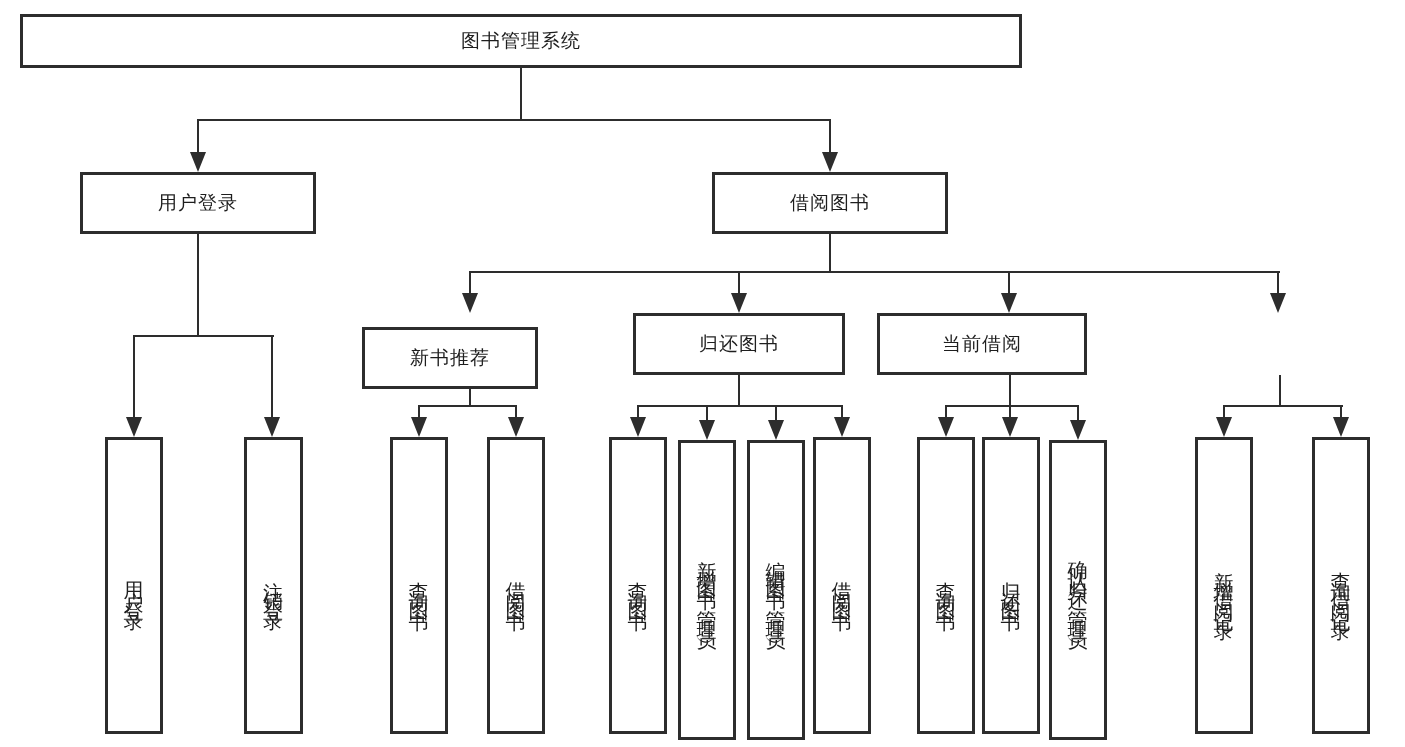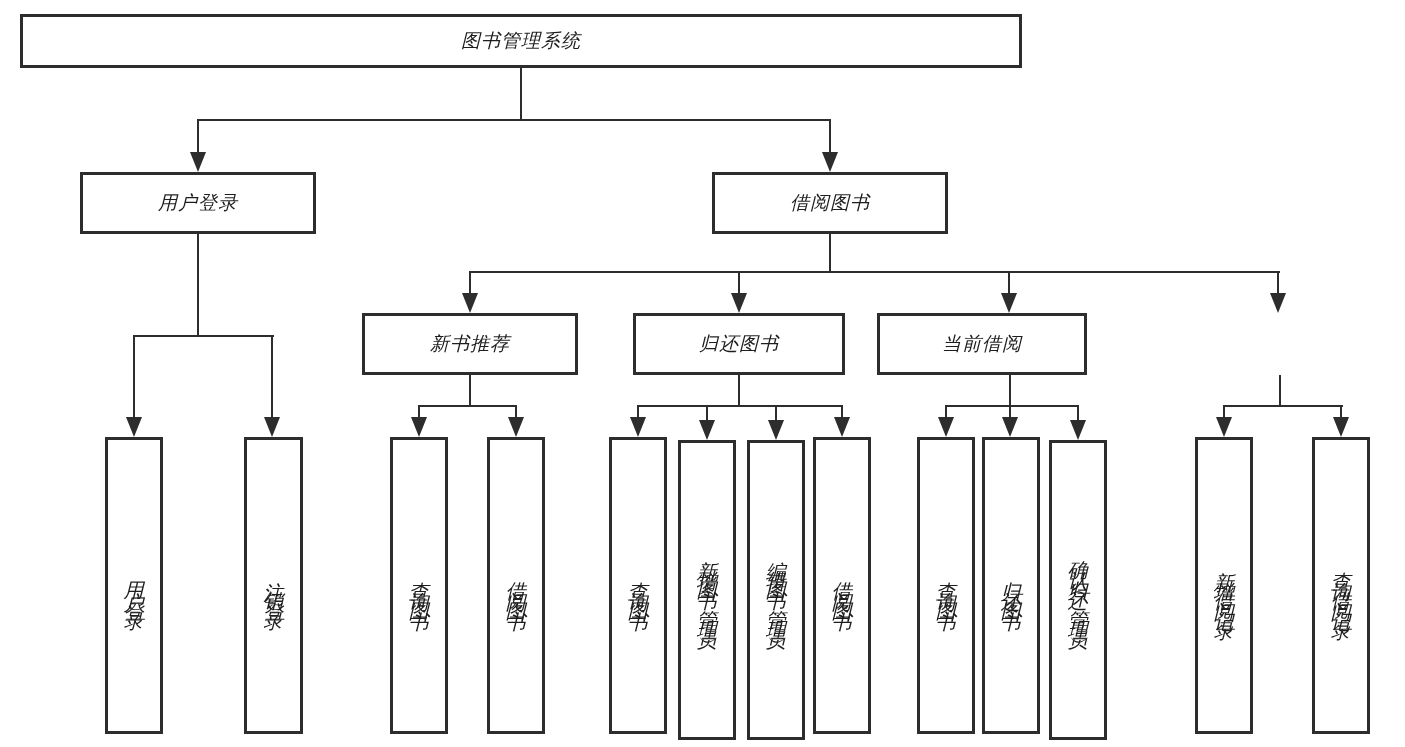--- a/index.html
+++ b/index.html
@@ -26,21 +26,20 @@
     border: 3px solid var(--line);
     background: var(--bg);
     display: flex;
     align-items: center;
     justify-content: center;
     color: var(--text);
     font-size: 19px;
     letter-spacing: 1px;
     white-space: nowrap;
     z-index: 2;
-    font-style: italic;
   }
   .vbox {
     writing-mode: vertical-rl;
     text-orientation: mixed;
     font-size: 20px;
     letter-spacing: 10px;
     white-space: normal;
     line-height: 1;
   }
 
@@ -102,21 +101,21 @@
   <div class="hline" style="left:469px;top:271px;width:811px"></div>
   <div class="vline" style="left:469px;top:271px;height:24px"></div>
   <div class="arrow" style="left:462px;top:293px"></div>
   <div class="vline" style="left:738px;top:271px;height:24px"></div>
   <div class="arrow" style="left:731px;top:293px"></div>
   <div class="vline" style="left:1008px;top:271px;height:24px"></div>
   <div class="arrow" style="left:1001px;top:293px"></div>
   <div class="vline" style="left:1277px;top:271px;height:24px"></div>
   <div class="arrow" style="left:1270px;top:293px"></div>
 
-  <div class="box" style="left:362px;top:313px;width:216px;height:62px">新书推荐</div>
+  <div class="box" style="left:362px;top:327px;width:176px;height:62px">新书推荐</div>
   <div class="box" style="left:633px;top:313px;width:212px;height:62px">归还图书</div>
   <div class="box" style="left:877px;top:313px;width:210px;height:62px">当前借阅</div>
 
   <div class="vline" style="left:469px;top:375px;height:32px"></div>
   <div class="hline" style="left:418px;top:405px;width:99px"></div>
   <div class="vline" style="left:418px;top:405px;height:14px"></div>
   <div class="arrow" style="left:411px;top:417px"></div>
   <div class="vline" style="left:515px;top:405px;height:14px"></div>
   <div class="arrow" style="left:508px;top:417px"></div>
 

